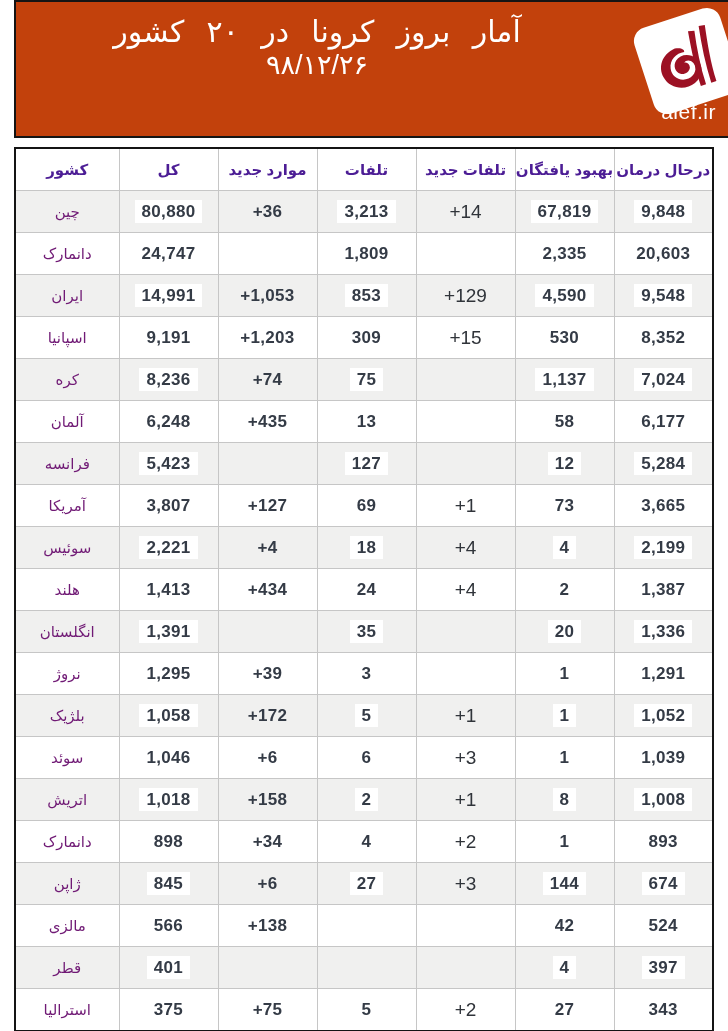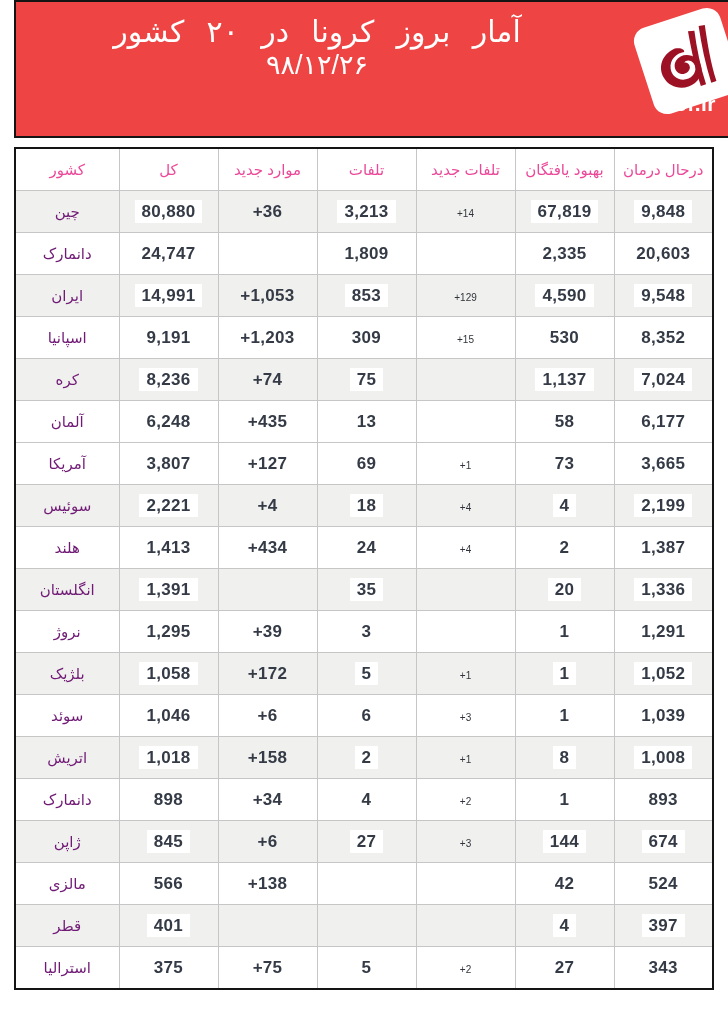--- a/index.html
+++ b/index.html
@@ -5,21 +5,21 @@
   html,body{margin:0;padding:0;background:#fff;}
   body{
     width:728px;height:1031px;overflow:hidden;
     font-family:"Liberation Sans","DejaVu Sans",sans-serif;
   }
   
   .banner{
     position:relative;
     margin-left:14px;
     height:134px;
-    background:#ef4444;
+    background:#c2410c;
     border:2px solid #141414;
     border-right:none;
     box-sizing:content-box;
   }
   .banner-text{
     position:absolute;left:0;right:110px;top:8px;
     text-align:center;color:#fff;
   }
   .banner-title{
     margin:4px 0 0 0;
@@ -33,51 +33,51 @@
   }
   .logo-wrap{position:absolute;top:0;right:0;width:126px;height:134px;}
   .logo-card{
     position:absolute;top:14px;right:-4px;
     width:90px;height:90px;
     background:#fff;border-radius:14px;
     transform:rotate(-18deg);
   }
   .logo-card svg{position:absolute;inset:6px;width:78px;height:78px;}
   .logo-site{
-    position:absolute;bottom:20px;right:12px;
-    color:#fff;font-size:21px;font-weight:700;letter-spacing:.5px;
+    position:absolute;bottom:12px;right:12px;
+    color:#fff;font-size:21px;font-weight:400;letter-spacing:.5px;
   }
   
   table.stats{
     margin:9px 0 0 14px;
     width:700px;
     border-collapse:collapse;
     border:2px solid #141414;
     direction:ltr;
     table-layout:fixed;
   }
   .stats th,.stats td{
     border:1px solid #c6c6c6;
     height:41px;
     text-align:center;vertical-align:middle;
     padding:0;
   }
   .stats col.c-country{width:104px;}
   .stats thead th{
-    background:#fff;color:#ec4899;
-    font-size:15px;font-weight:400;
+    background:#fff;color:#4c1d95;
+    font-size:15px;font-weight:700;
   }
   tr.gray td{background:#f0f0ef;}
   .country{color:#701a75;font-size:15px;font-weight:400;}
   .num{
     color:#343b46;font-size:17px;font-weight:700;
     letter-spacing:.3px;
   }
   .hl{background:#ffffff;padding:2px 7px;}
-  .plus{color:#30343a;font-size:10px;font-weight:400;}
+  .plus{color:#30343a;font-size:19px;font-weight:400;}
 </style>
 </head>
 <body>
 
 <div class="page">
 
   <header class="banner">
     <div class="banner-text">
       <h1 class="banner-title" dir="rtl">آمار بروز کرونا در ۲۰ کشور</h1>
       <div class="banner-date" dir="rtl">۹۸/۱۲/۲۶</div>
@@ -163,20 +163,29 @@
         </tr>
         <tr>
           <td><span class="country" dir="rtl">آلمان</span></td>
           <td><span class="num hl">6,248</span></td>
           <td><span class="num">+435</span></td>
           <td><span class="num hl">13</span></td>
           <td></td>
           <td><span class="num hl">58</span></td>
           <td><span class="num hl">6,177</span></td>
         </tr>
+        <tr class="gray">
+          <td><span class="country" dir="rtl">فرانسه</span></td>
+          <td><span class="num hl">5,423</span></td>
+          <td></td>
+          <td><span class="num hl">127</span></td>
+          <td></td>
+          <td><span class="num hl">12</span></td>
+          <td><span class="num hl">5,284</span></td>
+        </tr>
         <tr>
           <td><span class="country" dir="rtl">آمریکا</span></td>
           <td><span class="num hl">3,807</span></td>
           <td><span class="num">+127</span></td>
           <td><span class="num hl">69</span></td>
           <td><span class="plus">+1</span></td>
           <td><span class="num hl">73</span></td>
           <td><span class="num hl">3,665</span></td>
         </tr>
         <tr class="gray">

